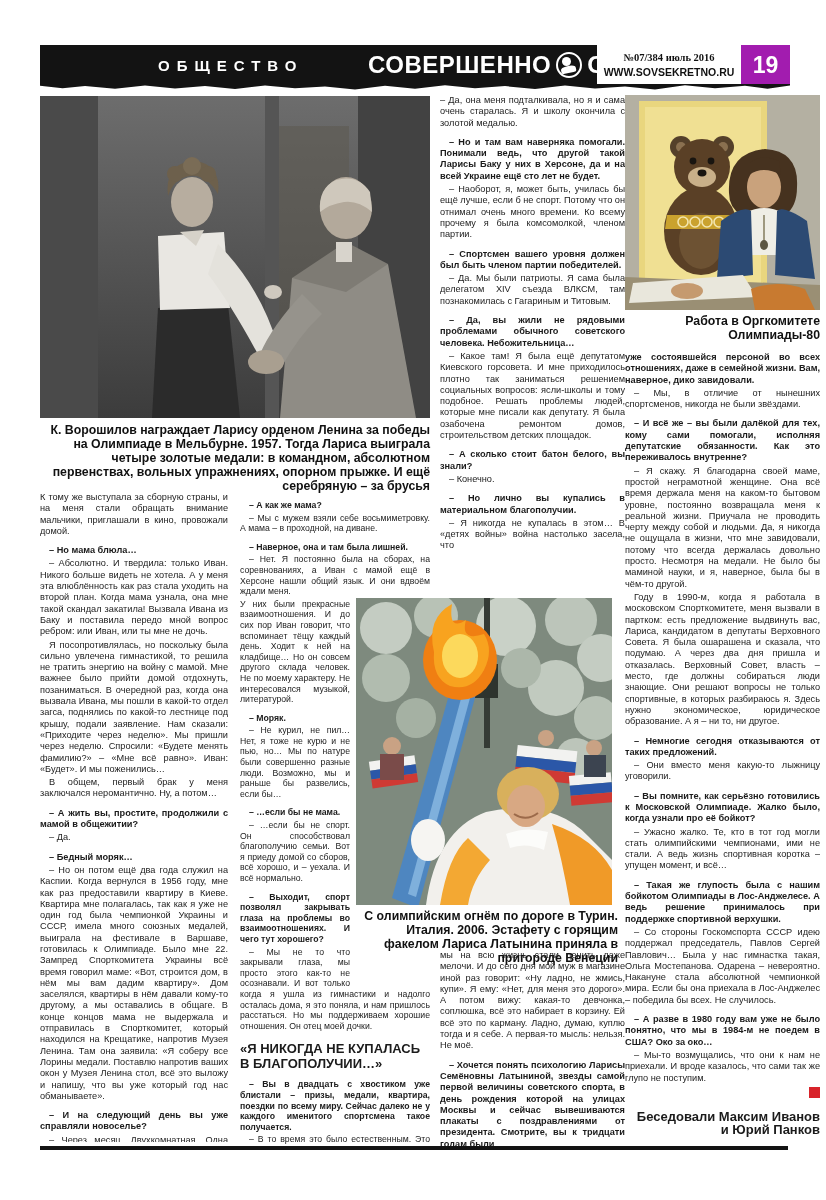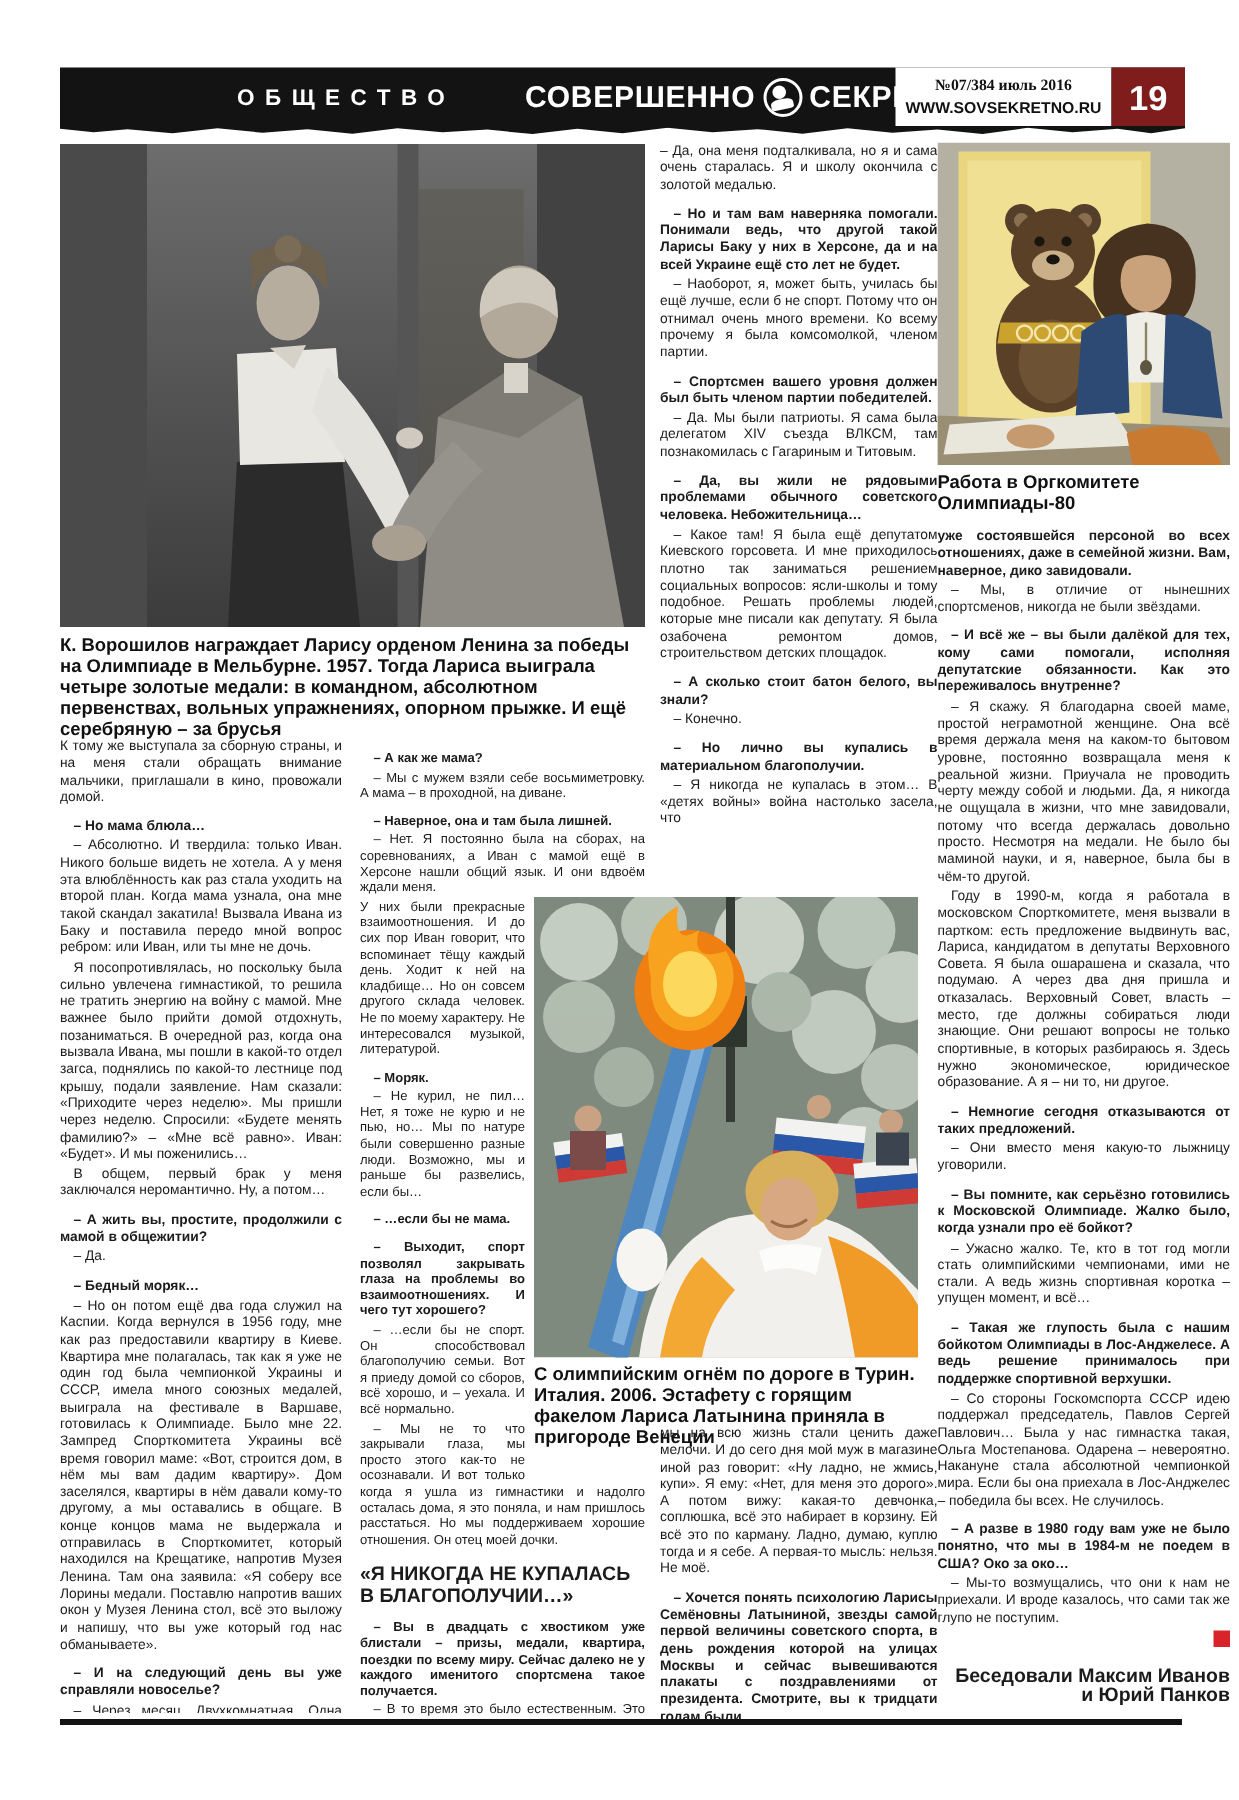--- a/index.html
+++ b/index.html
@@ -6,36 +6,36 @@
   .page{position:relative;width:826px;height:1200px;background:#fff;overflow:hidden;
         font-family:"Liberation Sans",sans-serif;color:#1b1b1b;}
   .abs{position:absolute;}
 
   
   .header-bar{left:40px;top:45px;width:750px;height:40px;background:#131313;}
   .header-bar::after{content:'';position:absolute;left:0;right:0;bottom:-5px;height:6px;background:#131313;
     clip-path:polygon(0 0,100% 0,100% 25%,97% 80%,94% 30%,90% 70%,86% 20%,82% 90%,78% 40%,74% 75%,70% 25%,66% 85%,62% 35%,58% 70%,54% 20%,50% 80%,46% 30%,42% 90%,38% 40%,34% 70%,30% 25%,26% 85%,22% 35%,18% 75%,14% 25%,10% 80%,6% 35%,3% 70%,0 30%);}
   .section-title{position:absolute;left:118px;top:0;height:40px;display:flex;align-items:center;
     color:#fff;font-size:15px;font-weight:bold;letter-spacing:7px;}
-  .masthead{position:absolute;left:310px;top:0;height:40px;display:flex;align-items:center;gap:5px;
-    color:#fff;font-weight:800;font-size:20px;letter-spacing:.5px;white-space:nowrap;}
+  .masthead{position:absolute;left:328px;top:0;height:40px;display:flex;align-items:center;gap:5px;
+    color:#fff;font-weight:800;font-size:24px;letter-spacing:.5px;white-space:nowrap;}
   .globe{width:26px;height:26px;border:2px solid #fff;border-radius:50%;box-sizing:border-box;
     position:relative;background:#131313;}
   .globe::before{content:'';position:absolute;left:4px;top:3px;width:9px;height:9px;background:#fff;border-radius:50%;}
   .globe::after{content:'';position:absolute;left:3px;top:12px;width:15px;height:7px;background:#fff;border-radius:40% 40% 20% 20%;transform:rotate(-12deg);}
   .issue-box{position:absolute;left:557px;top:0;width:144px;height:40px;background:#fff;
     display:flex;flex-direction:column;align-items:center;justify-content:center;line-height:14px;}
   .issue-box .l1{font-size:10.5px;font-weight:bold;color:#111;font-family:Liberation Serif, serif;}
   .issue-box .l2{font-size:10.5px;font-weight:bold;color:#111;}
-  .pagenum-box{position:absolute;left:701px;top:0;width:49px;height:40px;background:#7f1d1d;
+  .pagenum-box{position:absolute;left:701px;top:0;width:49px;height:40px;background:#a21caf;
     display:flex;align-items:center;justify-content:center;color:#fff;font-size:23px;font-weight:800;}
 
   
   .photo{display:block;}
-  .caption{font-weight:bold;font-size:12.3px;line-height:13.9px;text-align:left;color:#111;}
+  .caption{font-weight:bold;font-size:12.3px;line-height:13.9px;text-align:right;color:#111;}
 
   
   .body-text{font-size:9.2px;line-height:11.3px;text-align:justify;overflow:hidden;}
   .col2-text{font-size:8.7px;line-height:10.6px;}
   .para{margin:0 0 2px;text-indent:9px;}
   .q{font-weight:bold;margin-top:8px;}
   .cont{text-indent:0;}
   .float-spacer{float:right;width:80px;height:380px;}
   .subhead{clear:right;font-size:13px;line-height:15px;font-weight:800;margin:10px 0 5px;text-align:left;text-indent:0;}
   .end-marker{width:11px;height:11px;background:#d8232a;margin:3px 0 0 auto;}
@@ -122,22 +122,22 @@
         <div class="para">– Мы с мужем взяли себе восьмиметровку. А мама – в проходной, на диване.</div>
         <div class="para q">– Наверное, она и там была лишней.</div>
         <div class="para">– Нет. Я постоянно была на сборах, на соревнованиях, а Иван с мамой ещё в Херсоне нашли общий язык. И они вдвоём ждали меня.</div>
       </div>
     <div class="float-spacer"></div>
     <div>
         <div class="para cont">У них были прекрасные взаимоотношения. И до сих пор Иван говорит, что вспоминает тёщу каждый день. Ходит к ней на кладбище… Но он совсем другого склада человек. Не по моему характеру. Не интересовался музыкой, литературой.</div>
         <div class="para q">– Моряк.</div>
         <div class="para">– Не курил, не пил… Нет, я тоже не курю и не пью, но… Мы по натуре были совершенно разные люди. Возможно, мы и раньше бы развелись, если бы…</div>
         <div class="para q">– …если бы не мама.</div>
+        <div class="para">– …если бы не спорт. Он способствовал благополучию семьи. Вот я приеду домой со сборов, всё хорошо, и – уехала. И всё нормально.</div>
         <div class="para q">– Выходит, спорт позволял закрывать глаза на проблемы во взаимоотношениях. И чего тут хорошего?</div>
-        <div class="para">– …если бы не спорт. Он способствовал благополучию семьи. Вот я приеду домой со сборов, всё хорошо, и – уехала. И всё нормально.</div>
         <div class="para">– Мы не то что закрывали глаза, мы просто этого как-то не осознавали. И вот только когда я ушла из гимнастики и надолго осталась дома, я это поняла, и нам пришлось расстаться. Но мы поддерживаем хорошие отношения. Он отец моей дочки.</div>
       </div>
     <div class="subhead">«Я НИКОГДА НЕ КУПАЛАСЬ В БЛАГОПОЛУЧИИ…»</div>
     <div>
         <div class="para q">– Вы в двадцать с хвостиком уже блистали – призы, медали, квартира, поездки по всему миру. Сейчас далеко не у каждого именитого спортсмена такое получается.</div>
         <div class="para">– В то время это было естественным. Это сейчас всё только продаётся. А тогда спортсменов на руках носили. Заметьте – их успехи приравнивались к успеху страны.</div>
       </div>
   </div>
 
   <svg class="abs photo" style="left:356px;top:598px;" width="256" height="307" viewBox="0 0 256 307">

